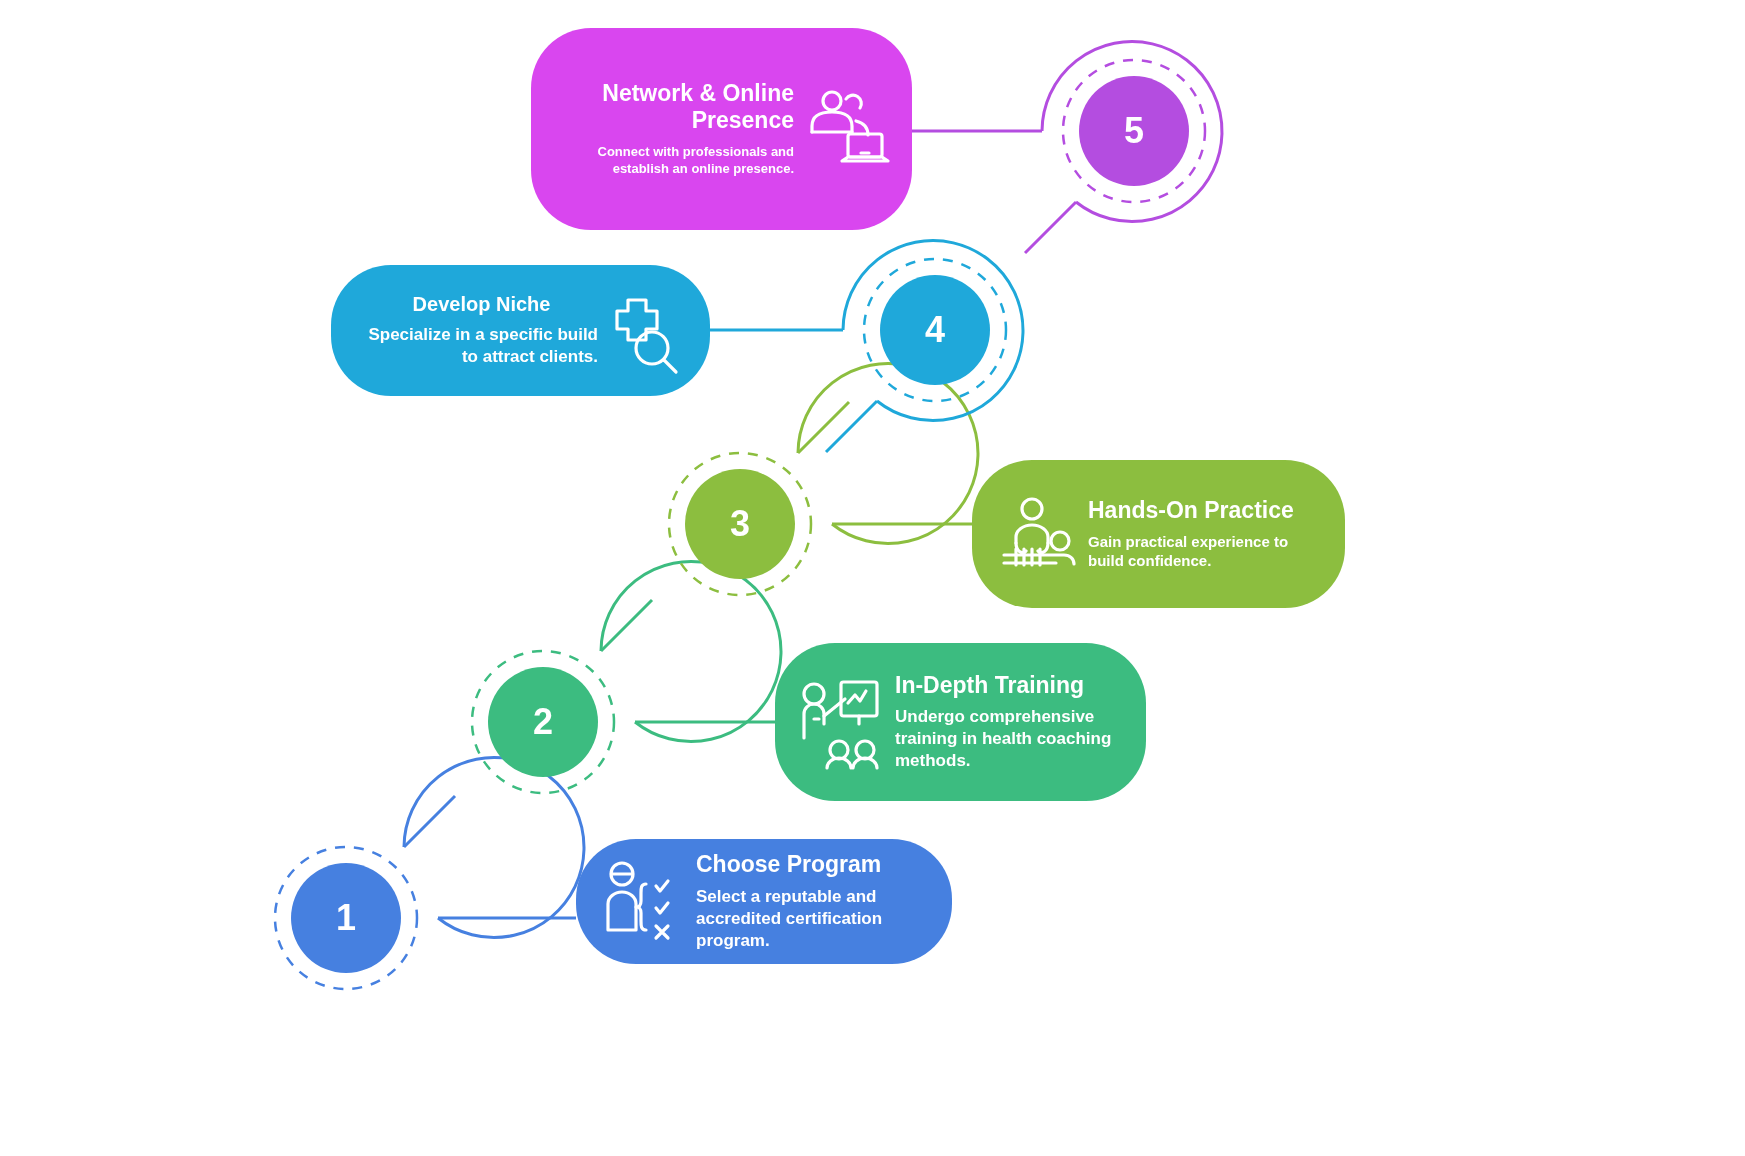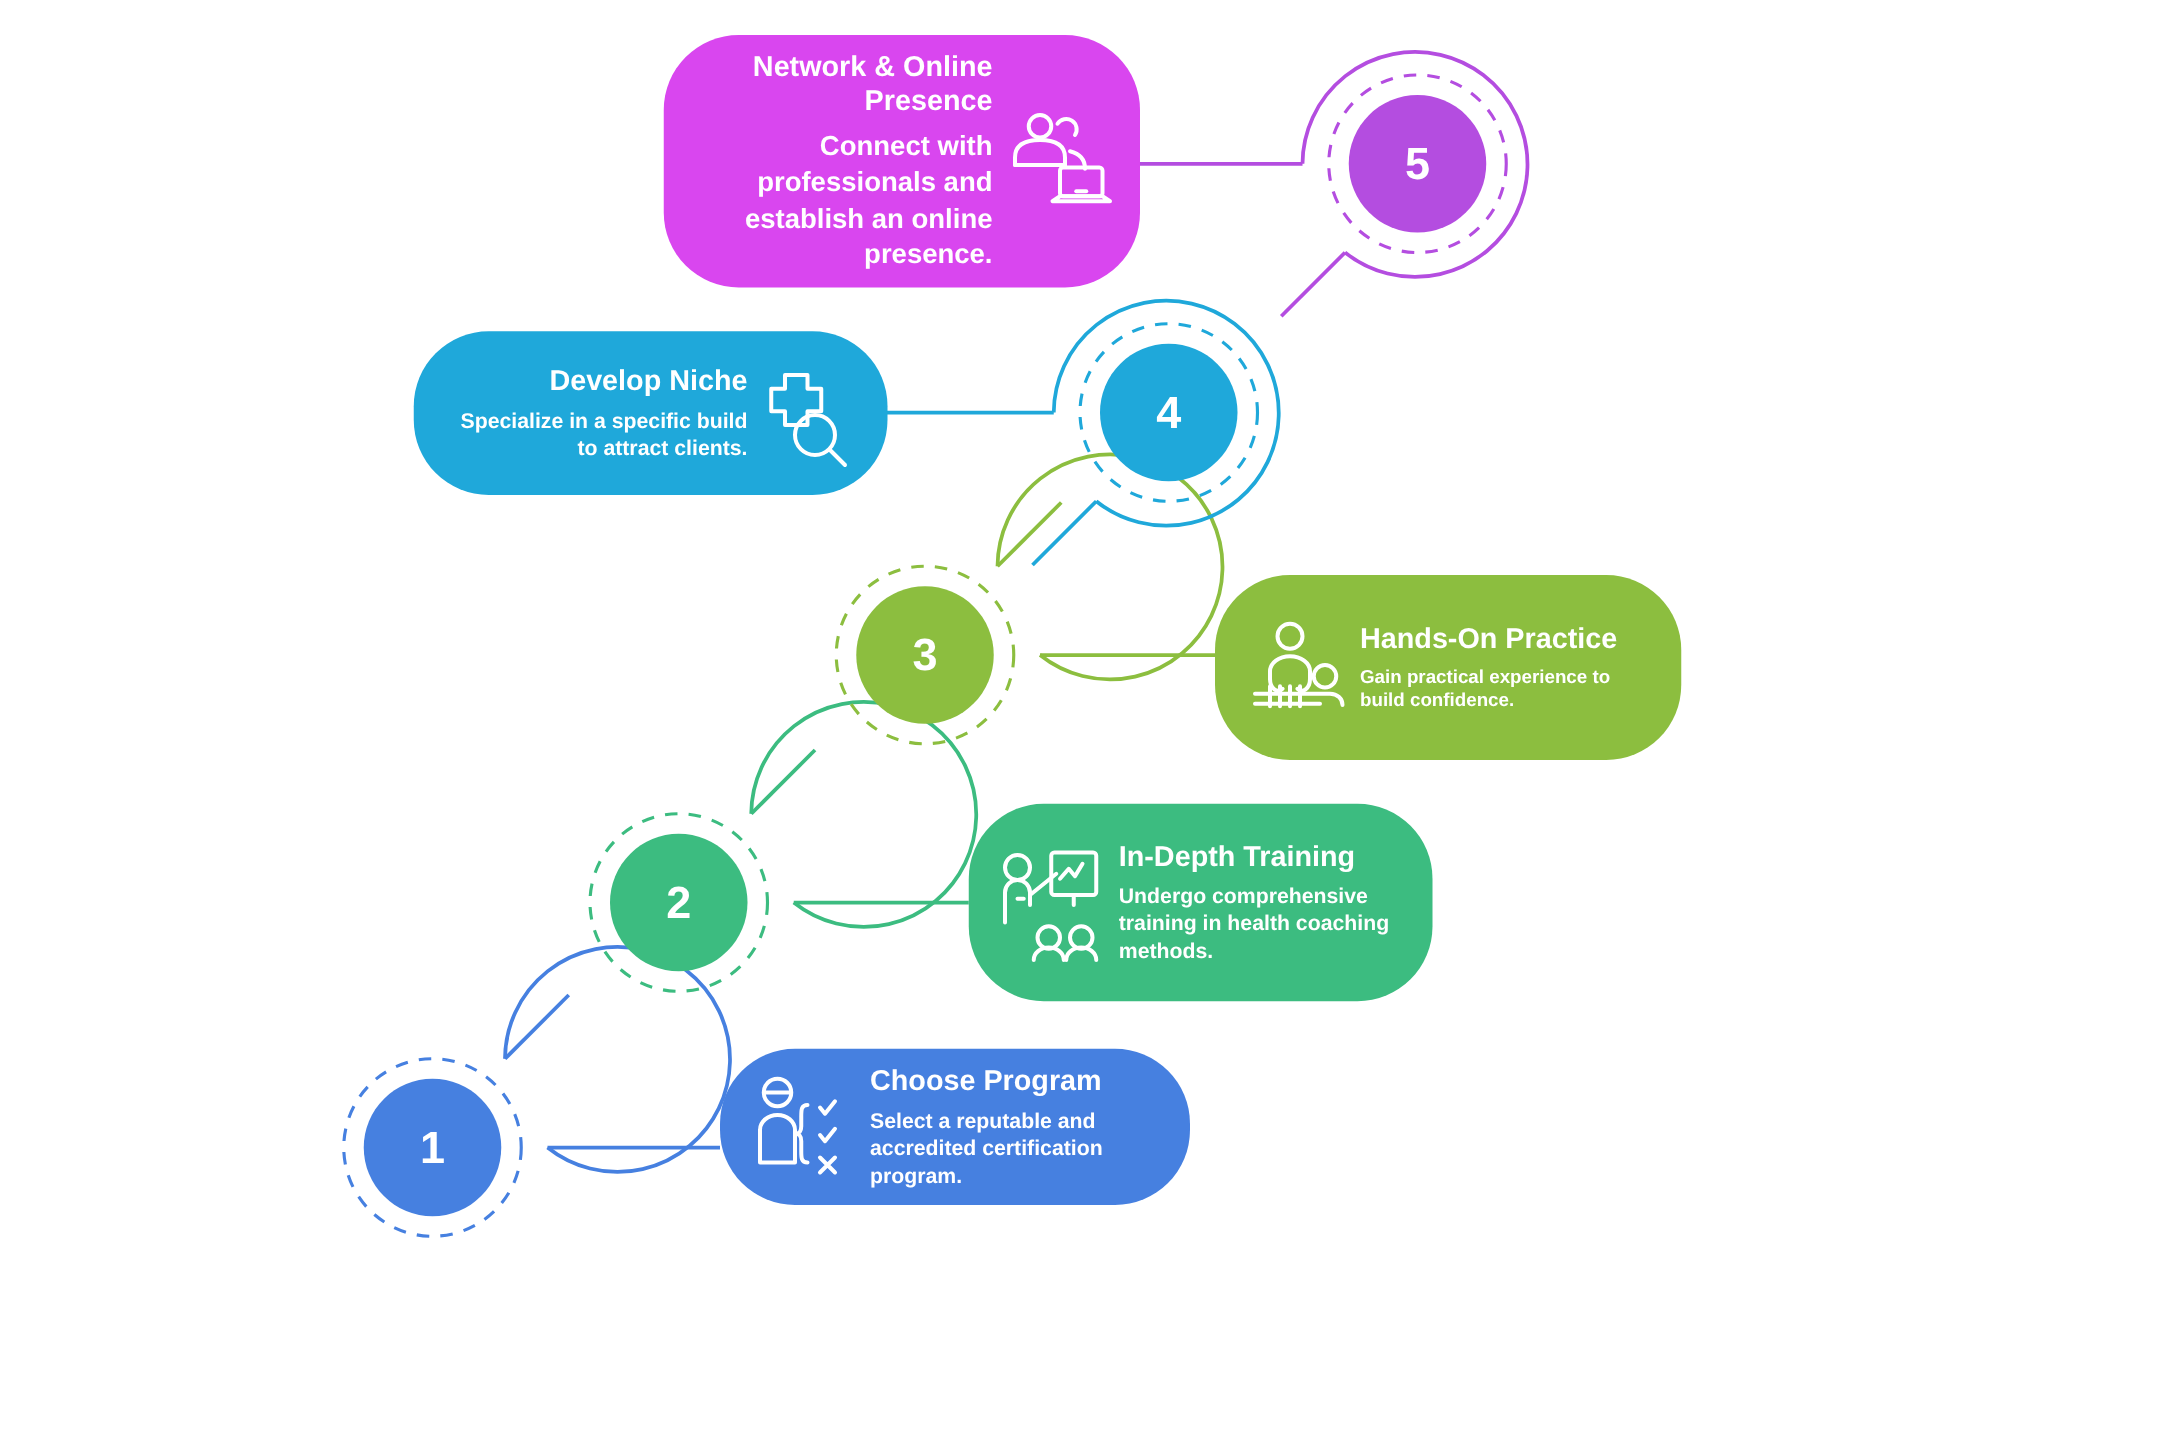--- a/index.html
+++ b/index.html
@@ -58,21 +58,21 @@
       <path d="M 1042 131 L 903 131" fill="none" stroke="#b44de0" stroke-width="3"></path>
       <path d="M 1076 202 L 1025 253" fill="none" stroke="#b44de0" stroke-width="3"></path>
       <circle cx="1134" cy="131" r="71" fill="none" stroke="#b44de0" stroke-width="2.5" stroke-dasharray="10 9"></circle>
     </g>
   </svg>
 
   <div class="card right-text" style="left:531px;top:28px;width:381px;height:202px;background:#d946ef;
               border-radius:60px;padding:20px 22px 20px 34px;">
     <div class="txt" style="padding-right:10px;">
       <div class="ttl" style="font-size:23px;">Network &amp; Online Presence</div>
-      <div class="dsc" style="font-size:22px;">Connect with professionals and establish an online presence.</div>
+      <div class="dsc" style="font-size:13px;">Connect with professionals and establish an online presence.</div>
     </div>
     <div class="ico" style="width:86px;height:100px;">
       <svg viewBox="0 0 86 100" width="86" height="100">
         <g fill="none" stroke="#ffffff" stroke-width="3.2" stroke-linecap="round" stroke-linejoin="round">
           <path d="M19 22 a9 9 0 1 1 18 0 a9 9 0 1 1 -18 0"></path>
           <path d="M8 53 v-6 c0-10 8-14 20-14 s20 4 20 14 v6"></path>
           <path d="M8 53 h40"></path>
           <path d="M42 20 a8 8 0 1 1 14 9"></path>
           <path d="M52 42 c8 2 12 7 12 14"></path>
           <rect x="44" y="55" width="34" height="23" rx="2.5"></rect>
@@ -84,21 +84,21 @@
   </div>
 
   <div class="num" style="left:1079px;top:76px;width:110px;height:110px;background:#b44de0;
               font-size:36px;">
     <span>5</span>
   </div>
 
   <div class="card right-text" style="left:331px;top:265px;width:379px;height:131px;background:#1fa8da;
               border-radius:60px;padding:14px 22px 14px 34px;">
     <div class="txt" style="padding-right:10px;">
-      <div class="ttl" style="font-size:23px;margin-bottom:8px;">Develop Niche</div>
+      <div class="ttl" style="font-size:20px;margin-bottom:8px;text-align:center;">Develop Niche</div>
       <div class="dsc" style="font-size:17px;">Specialize in a specific build to attract clients.</div>
     </div>
     <div class="ico" style="width:80px;height:90px;">
       <svg viewBox="0 0 80 90" width="80" height="90">
         <g fill="none" stroke="#ffffff" stroke-width="3.2" stroke-linecap="round" stroke-linejoin="round">
           <path d="M20 14 h18 v11 h11 v18 h-11 v11 h-18 v-11 h-11 v-18 h11 z"></path>
           <circle cx="44" cy="62" r="16"></circle>
           <path d="M56 74 L68 86"></path>
         </g>
       </svg>

